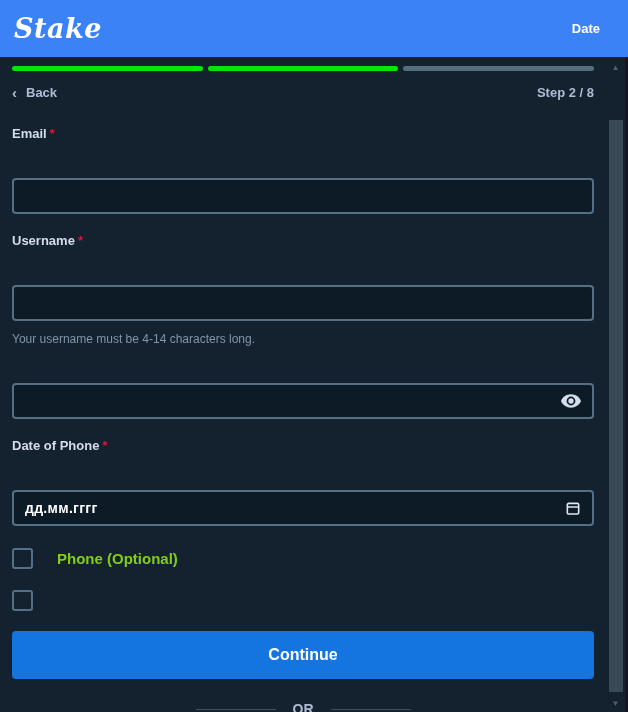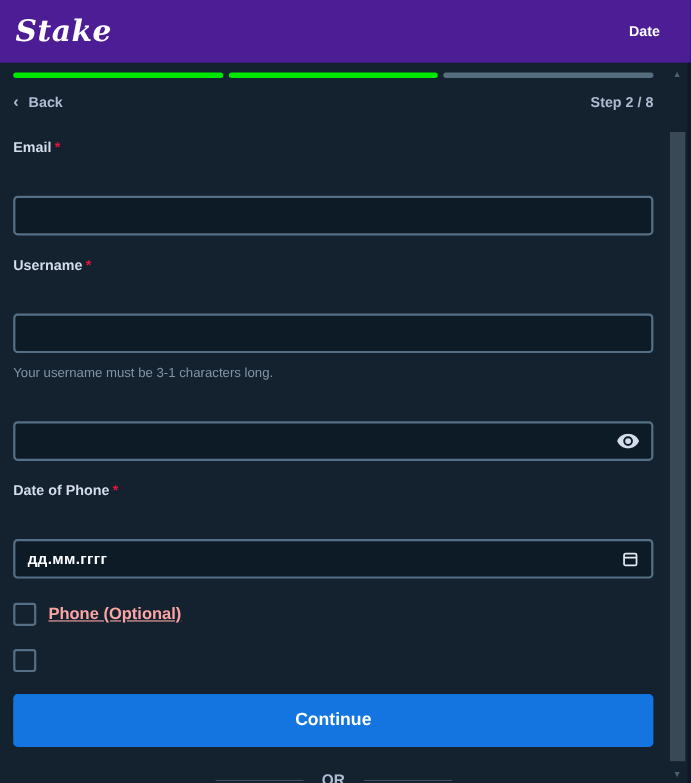--- a/index.html
+++ b/index.html
@@ -7,21 +7,21 @@
   body {
     background: #13222e;
     font-family: "Liberation Sans", sans-serif;
     position: relative;
   }
   .app { width: 628px; height: 712px; position: relative; }
 
   
   .header {
     height: 57px;
-    background: #4c1d95;
+    background: #3b82f6;
     display: flex;
     align-items: center;
     justify-content: space-between;
     padding: 0 28px 0 14px;
   }
   .logo {
     color: #ffffff;
     font-family: "DejaVu Serif", serif;
     font-style: italic;
     font-weight: bold;
@@ -104,25 +104,24 @@
   .checkbox-row { display: flex; align-items: center; margin-top: 21px; cursor: pointer; }
   .checkbox-row.first { margin-top: 22px; }
   .checkbox-box {
     width: 21px; height: 21px;
     border: 2px solid #557086;
     border-radius: 3px;
     background: transparent;
     flex: 0 0 auto;
   }
   .checkbox-label {
-    margin-left: 11px;
+    margin-left: 24px;
     font-size: 15px;
     font-weight: bold;
-    color: #fca5a5;
-    text-decoration: underline;
+    color: #84cc16;
   }
 
   
   .continue-btn {
     margin-top: 20px;
     width: 100%;
     height: 48px;
     background: #1475e1;
     border: none;
     border-radius: 4px;
@@ -241,21 +240,21 @@
     </div>
 
     
     <div class="field">
       <div class="field-label">
         <span>Username</span><span class="req">*</span>
       </div>
       <div class="input-wrap">
         <input class="text-input" type="text" placeholder="" style="">
       </div>
-      <div class="helper-text">Your username must be 3-1 characters long.</div>
+      <div class="helper-text">Your username must be 4-14 characters long.</div>
     </div>
 
     
     <div class="field" style="margin-top:20px;">
       <div class="input-wrap">
         <input class="text-input" type="password" style="">
         <span class="input-icon">
           <svg width="20" height="14" viewBox="0 0 24 16">
             <path fill="#d5dceb" d="M12 0C6.5 0 1.9 3.3 0 8c1.9 4.7 6.5 8 12 8s10.1-3.3 12-8c-1.9-4.7-6.5-8-12-8zm0 13.3A5.3 5.3 0 1 1 12 2.7a5.3 5.3 0 0 1 0 10.6z"></path>
             <circle fill="#d5dceb" cx="12" cy="8" r="3.2"></circle>

